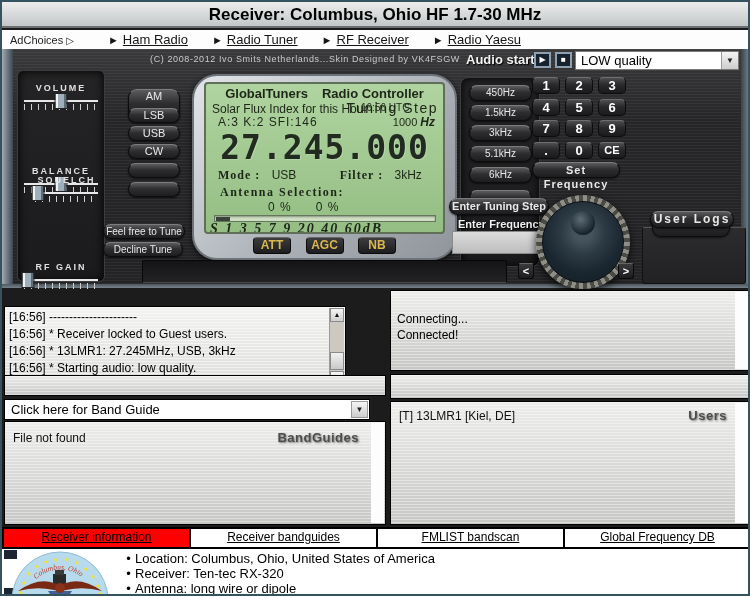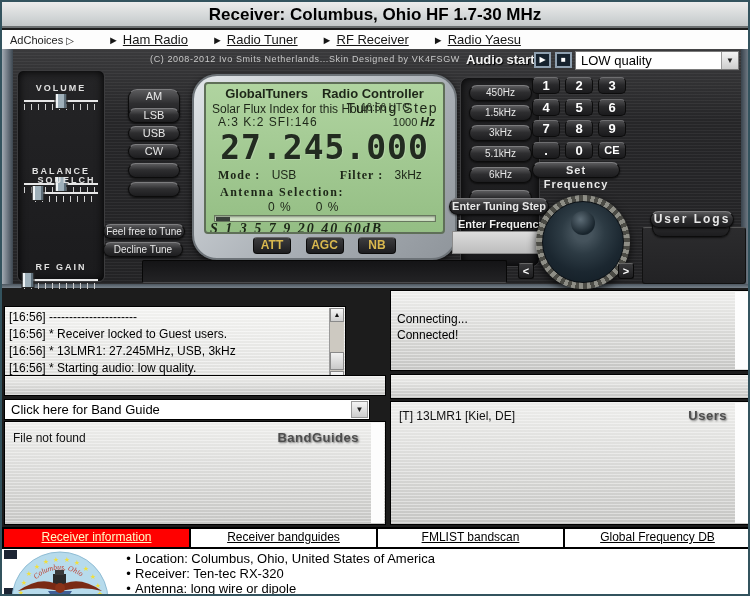--- a/index.html
+++ b/index.html
@@ -185,21 +185,21 @@
 
   .usersbox { position:absolute; left:388px; top:399px; width:360px; height:124px; font-size:12px; color:#111; }
   .usersbox .entry { position:absolute; left:8px; top:7px; }
   .usersbox .emboss { position:absolute; right:22px; top:6px; }
 
   
   .tabs { position:absolute; left:0; top:525px; width:750px; height:22px; background:#000;
     display:flex; gap:2px; padding:2px; }
   .tab { flex:1; background:#fff; text-align:center; font-size:12px; line-height:17px; color:#000; cursor:pointer; }
   .tab span { text-decoration:underline; }
-  .tab.active { background:#ff0000; color:#fef9c3; }
+  .tab.active { background:#ff0000; color:#000000; }
 
   
   .info { position:absolute; left:0; top:547px; width:750px; height:49px; background:#fff; color:#000; }
   .logo { position:absolute; left:2px; top:1px; width:112px; height:47px; }
   .info-lines { position:absolute; left:120px; top:2px; }
   .info-line { font-size:13px; line-height:15px; white-space:nowrap; }
   .info-line .bullet { display:inline-block; width:13px; text-align:center; }
 </style>
 </head>
 <body>

